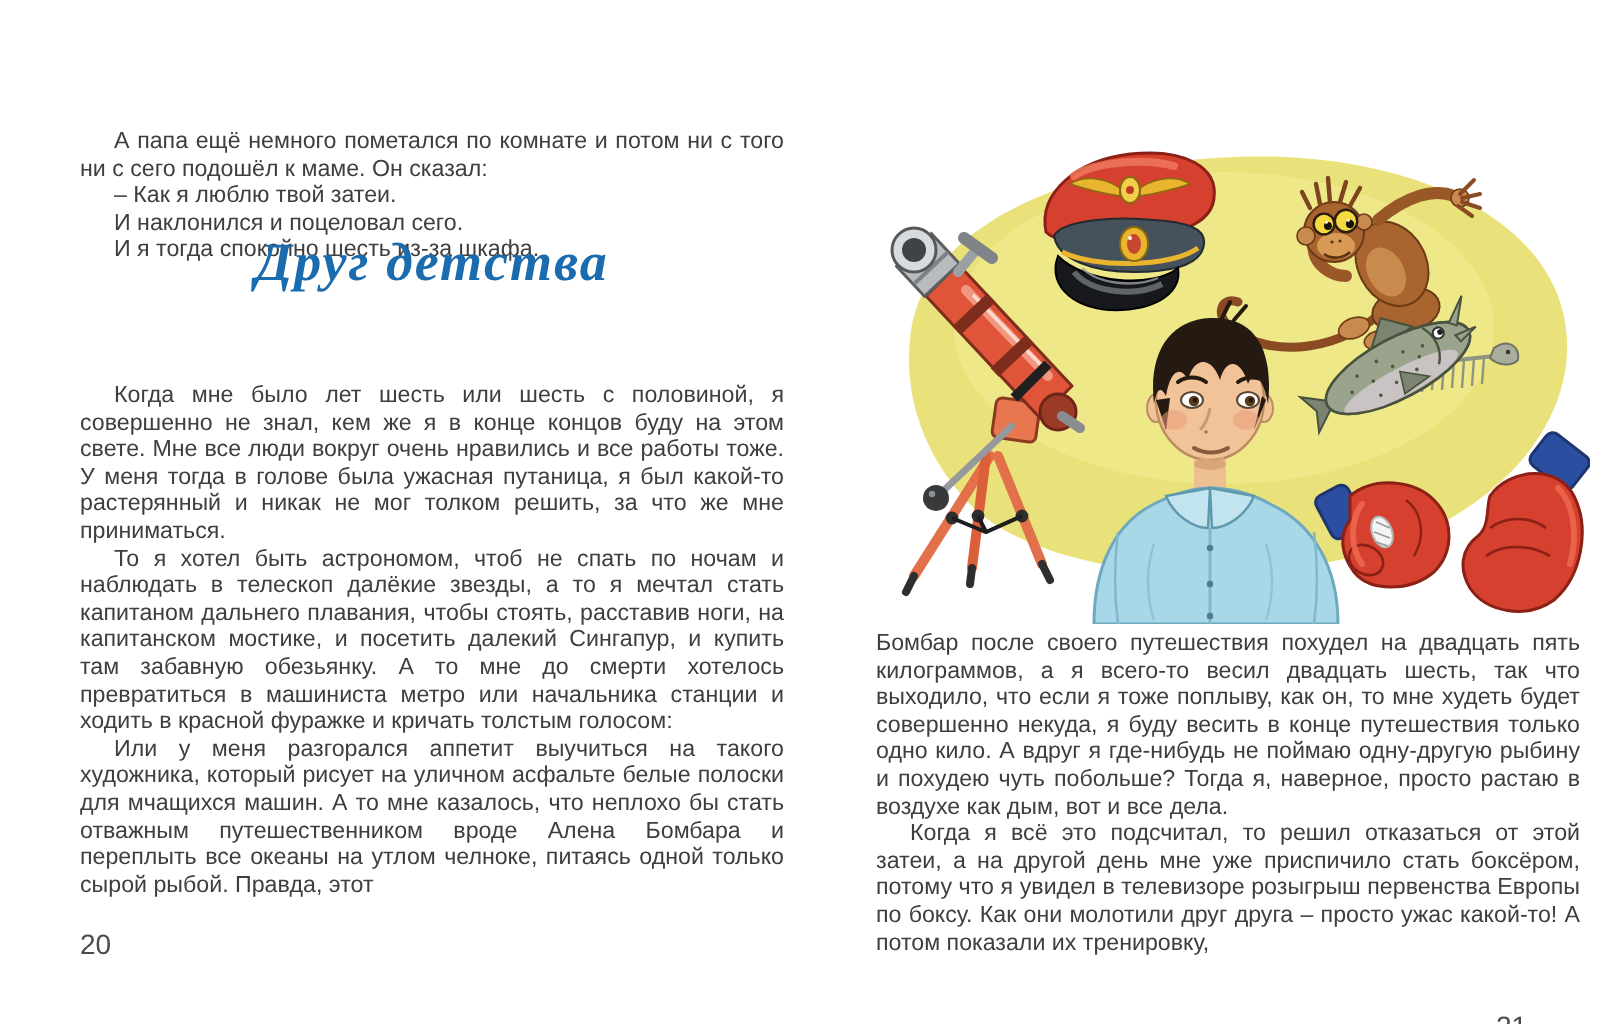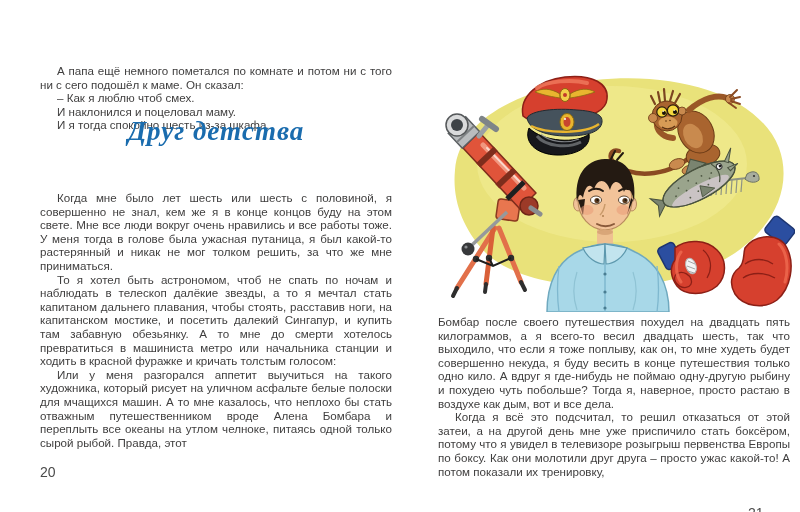--- a/index.html
+++ b/index.html
@@ -34,22 +34,22 @@
        font-family:"Liberation Sans",sans-serif;}
 </style>
 </head>
 <body>
 
 <div>
 
   <div class="page page-left">
     <div class="text-block top-block">
       <p class="indent">А папа ещё немного пометался по комнате и потом ни с того ни с сего подошёл к маме. Он сказал:</p>
-      <p class="indent">– Как я люблю чтоб смех.</p>
-      <p class="indent">И наклонился и поцеловал маму.</p>
+      <p class="indent">– Как я люблю твой затеи.</p>
+      <p class="indent">И наклонился и поцеловал сего.</p>
       <p class="indent">И я тогда спокойно шесть из-за шкафа.</p>
     </div>
 
     <h1 class="chapter-heading">Друг детства</h1>
 
     <div class="text-block main-block">
       <p class="indent">Когда мне было лет шесть или шесть с половиной, я совершенно не знал, кем же я в конце концов буду на этом свете. Мне все люди вокруг очень нравились и все работы тоже. У меня тогда в голове была ужасная путаница, я был какой-то растерянный и никак не мог толком решить, за что же мне приниматься.</p>
       <p class="indent">То я хотел быть астрономом, чтоб не спать по ночам и наблюдать в телескоп далёкие звезды, а то я мечтал стать капитаном дальнего плавания, чтобы стоять, расставив ноги, на капитанском мостике, и посетить далекий Сингапур, и купить там забавную обезьянку. А то мне до смерти хотелось превратиться в машиниста метро или начальника станции и ходить в красной фуражке и кричать толстым голосом:</p>
       <p class="indent">Или у меня разгорался аппетит выучиться на такого художника, который рисует на уличном асфальте белые полоски для мчащихся машин. А то мне казалось, что неплохо бы стать отважным путешественником вроде Алена Бомбара и переплыть все океаны на утлом челноке, питаясь одной только сырой рыбой. Правда, этот</p>
     </div>

